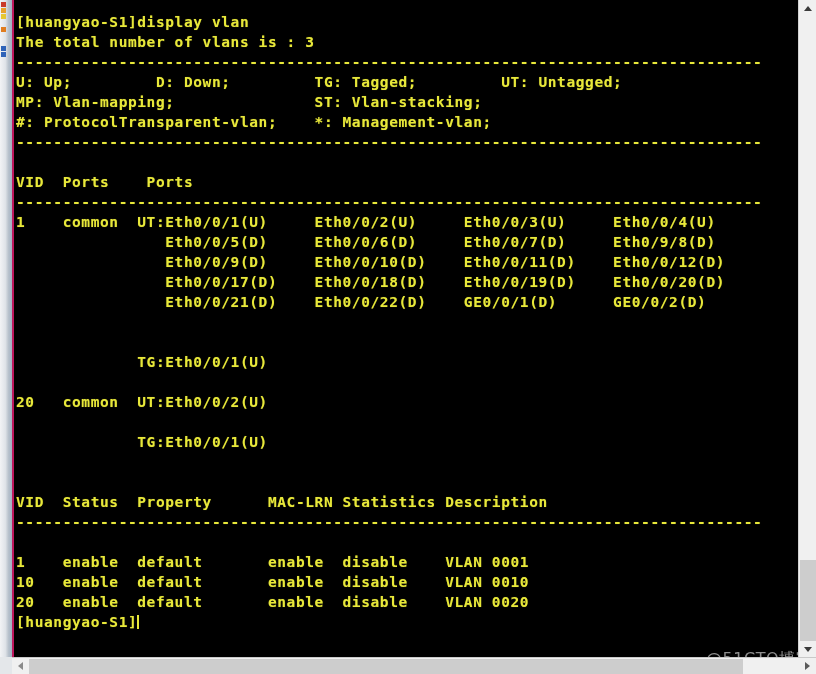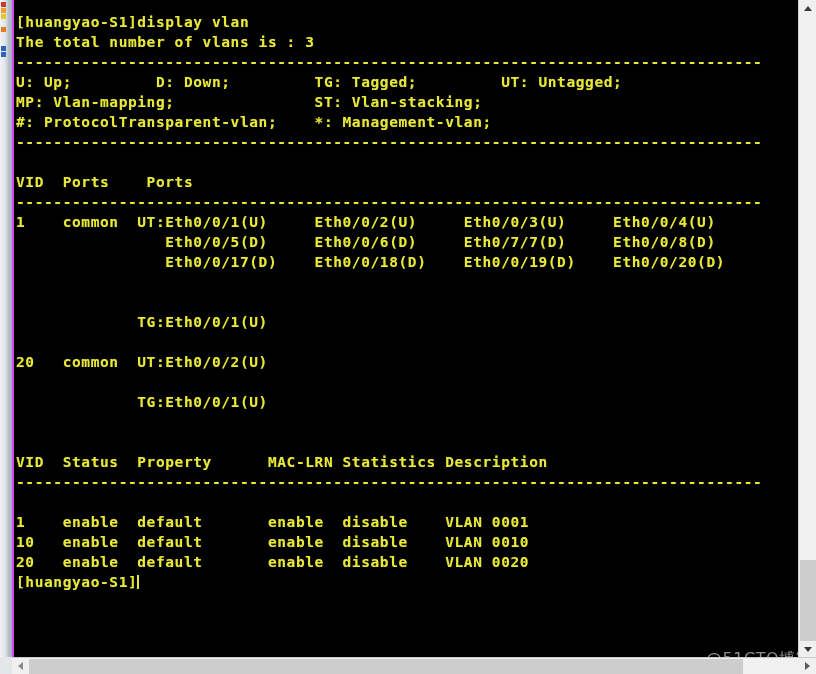--- a/index.html
+++ b/index.html
@@ -46,21 +46,21 @@
   .chip-blue2 { top: 52px; background: #2f63b8; }
 
   
   .terminal {
     position: absolute;
     left: 12px;
     top: 0;
     width: 786px;
     height: 658px;
     background: #000000;
-    border-left: 2px solid #d946ef;
+    border-left: 2px solid #be185d;
     box-sizing: border-box;
     overflow: hidden;
   }
   .term-inner {
     position: absolute;
     left: 0;
     top: -8px;            
     width: 100%;
     padding: 0 0 0 2px;
     box-sizing: border-box;
@@ -224,22 +224,24 @@
         <div class="line">The total number of vlans is : 3</div>
         <div class="line">--------------------------------------------------------------------------------</div>
         <div class="line">U: Up;         D: Down;         TG: Tagged;         UT: Untagged;</div>
         <div class="line">MP: Vlan-mapping;               ST: Vlan-stacking;</div>
         <div class="line">#: ProtocolTransparent-vlan;    *: Management-vlan;</div>
         <div class="line">--------------------------------------------------------------------------------</div>
         <div class="line"></div>
         <div class="line">VID  Ports    Ports</div>
         <div class="line">--------------------------------------------------------------------------------</div>
         <div class="line">1    common  UT:Eth0/0/1(U)     Eth0/0/2(U)     Eth0/0/3(U)     Eth0/0/4(U)</div>
-        <div class="line">                Eth0/0/5(D)     Eth0/0/6(D)     Eth0/7/7(D)     Eth0/0/8(D)</div>
+        <div class="line">                Eth0/0/5(D)     Eth0/0/6(D)     Eth0/0/7(D)     Eth0/9/8(D)</div>
+        <div class="line">                Eth0/0/9(D)     Eth0/0/10(D)    Eth0/0/11(D)    Eth0/0/12(D)</div>
         <div class="line">                Eth0/0/17(D)    Eth0/0/18(D)    Eth0/0/19(D)    Eth0/0/20(D)</div>
+        <div class="line">                Eth0/0/21(D)    Eth0/0/22(D)    GE0/0/1(D)      GE0/0/2(D)</div>
         <div class="line"></div>
         <div class="line"></div>
         <div class="line">             TG:Eth0/0/1(U)</div>
         <div class="line"></div>
         <div class="line">20   common  UT:Eth0/0/2(U)</div>
         <div class="line"></div>
         <div class="line">             TG:Eth0/0/1(U)</div>
         <div class="line"></div>
         <div class="line"></div>
         <div class="line">VID  Status  Property      MAC-LRN Statistics Description</div>

